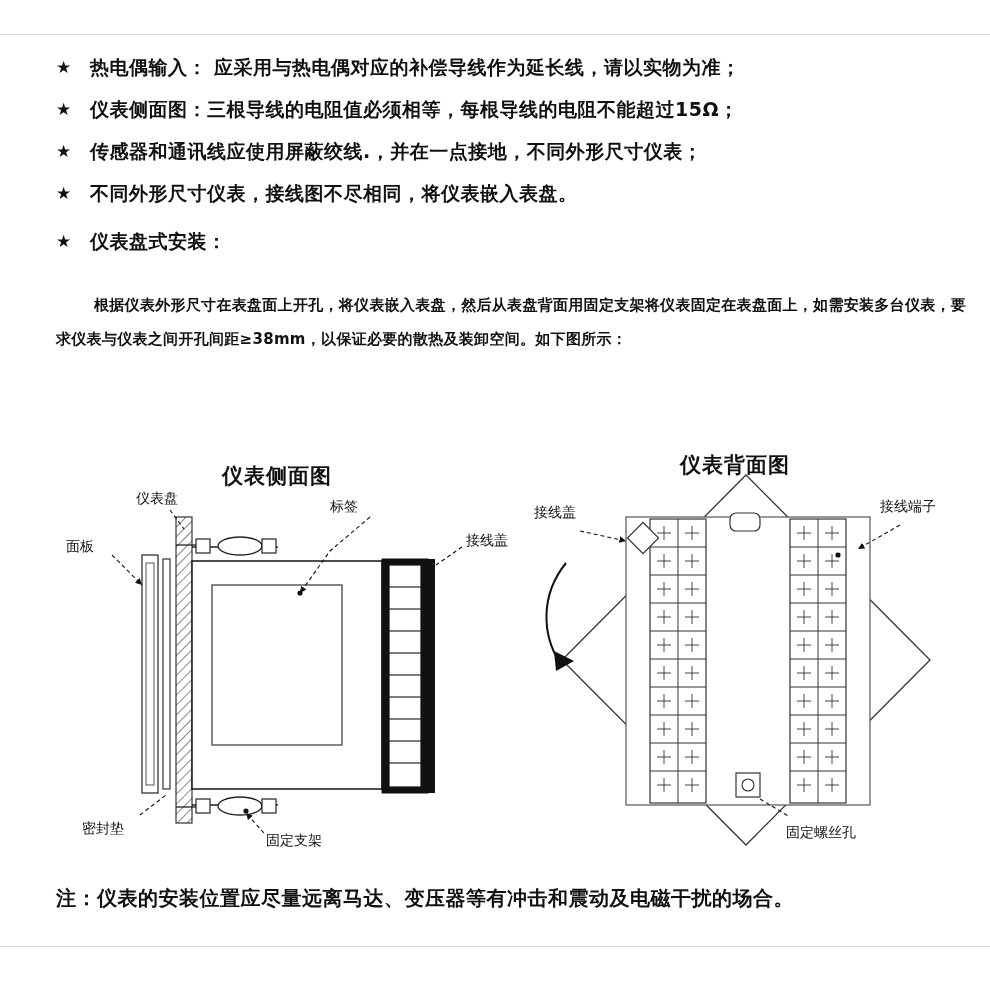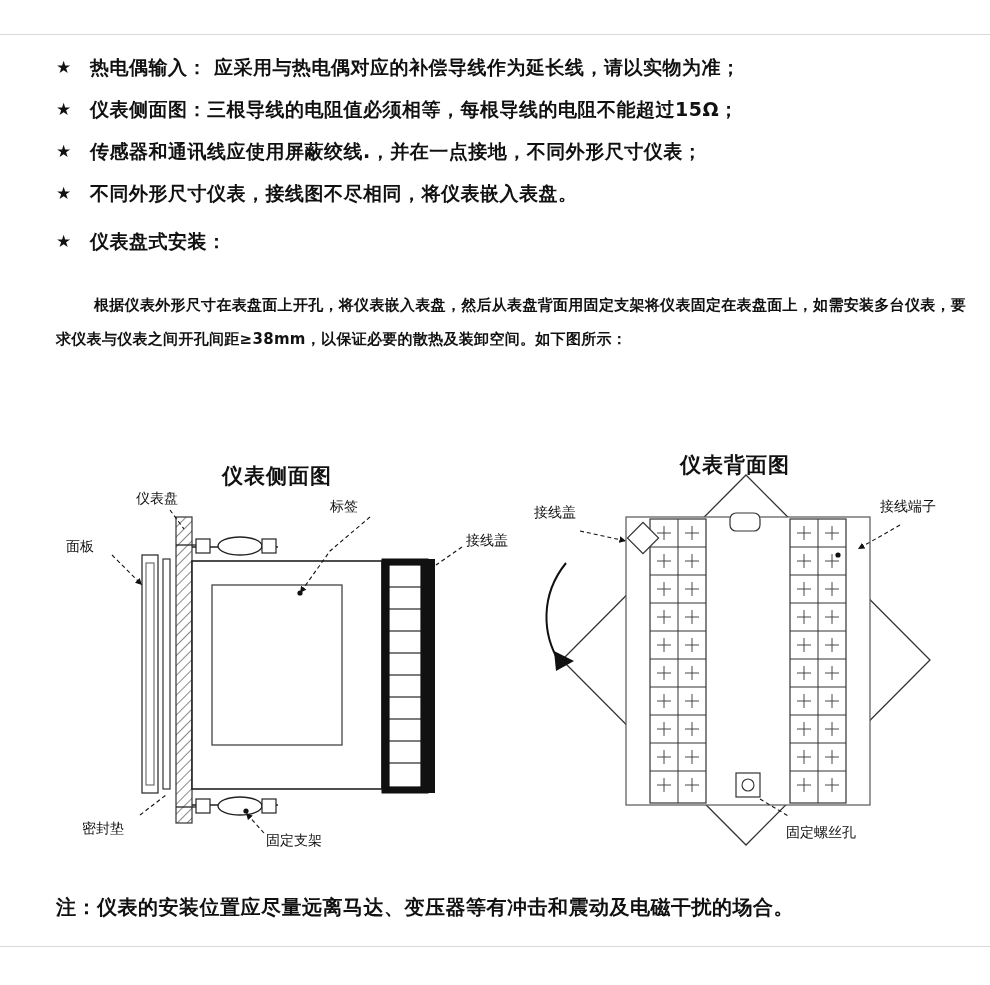--- a/index.html
+++ b/index.html
@@ -107,21 +107,20 @@
     height: 420px;
   }
 
   .note {
     position: absolute;
     left: 56px;
     top: 885px;
     font-size: 20px;
     font-weight: bold;
     letter-spacing: 0.5px;
-    margin-top: 9px;
   }
 
   svg text {
     font-family: "DejaVu Sans", "Liberation Sans", sans-serif;
     font-size: 14px;
     fill: #111;
   }
 </style>
 </head>
 <body>

